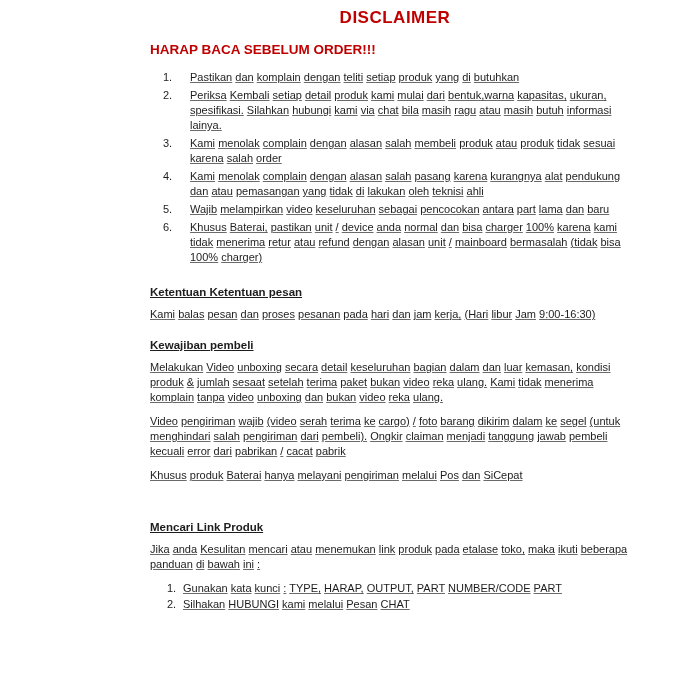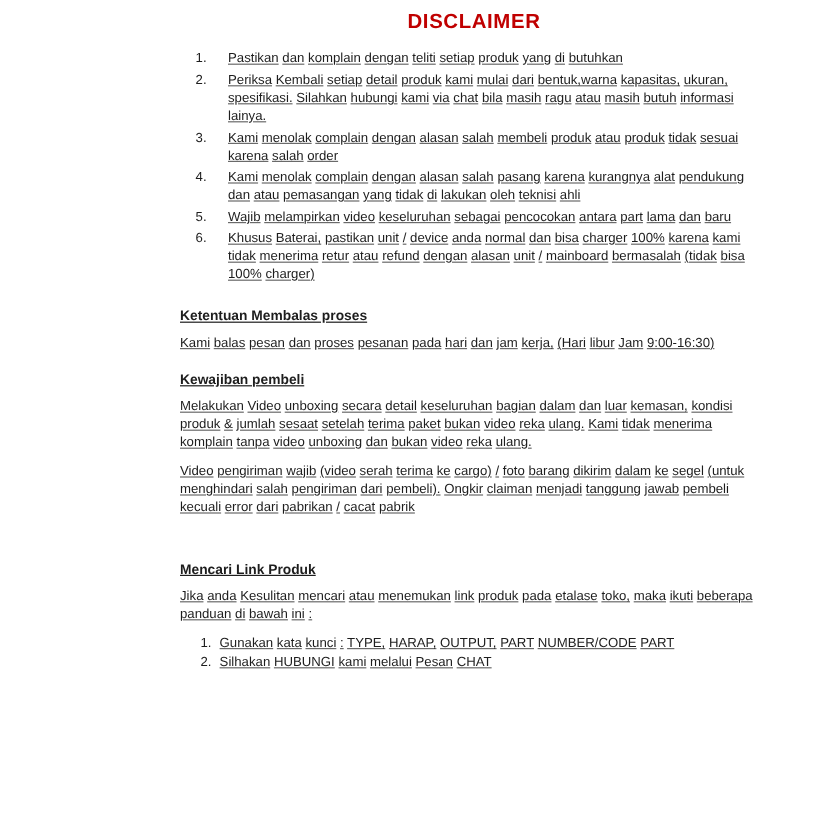--- a/index.html
+++ b/index.html
@@ -60,20 +60,21 @@
     text-decoration-color:var(--spell);
     text-decoration-thickness:1px;
   }
 </style>
 </head>
 <body>
 
 <div class="page">
 
   <div class="title">DISCLAIMER</div>
+  <div class="subtitle">HARAP BACA SEBELUM ORDER!!!</div>
 
   <div class="rules">
     <div class="rule">
       <span class="num">1.</span>
       <span class="txt"><span class="uw">Pastikan</span> <span class="uw">dan</span> <span class="uw">komplain</span> <span class="uw">dengan</span> <span class="uw">teliti</span> <span class="uw">setiap</span> <span class="uw">produk</span> <span class="uw">yang</span> <span class="uw">di</span> <span class="uw">butuhkan</span></span>
     </div>
     <div class="rule">
       <span class="num">2.</span>
       <span class="txt"><span class="uw">Periksa</span> <span class="uw">Kembali</span> <span class="uw">setiap</span> <span class="uw">detail</span> <span class="uw">produk</span> <span class="uw">kami</span> <span class="uw">mulai</span> <span class="uw">dari</span> <span class="uw">bentuk,warna</span> <span class="uw">kapasitas,</span> <span class="uw">ukuran,</span> <span class="uw">spesifikasi.</span> <span class="uw">Silahkan</span> <span class="uw">hubungi</span> <span class="uw">kami</span> <span class="uw">via</span> <span class="uw">chat</span> <span class="uw">bila</span> <span class="uw">masih</span> <span class="uw">ragu</span> <span class="uw">atau</span> <span class="uw">masih</span> <span class="uw">butuh</span> <span class="uw">informasi</span> <span class="uw">lainya.</span></span>
     </div>
@@ -89,31 +90,32 @@
       <span class="num">5.</span>
       <span class="txt"><span class="uw">Wajib</span> <span class="uw">melampirkan</span> <span class="uw">video</span> <span class="uw">keseluruhan</span> <span class="uw">sebagai</span> <span class="uw">pencocokan</span> <span class="uw">antara</span> <span class="uw">part</span> <span class="uw">lama</span> <span class="uw">dan</span> <span class="uw">baru</span></span>
     </div>
     <div class="rule">
       <span class="num">6.</span>
       <span class="txt"><span class="uw">Khusus</span> <span class="uw">Baterai,</span> <span class="uw">pastikan</span> <span class="uw">unit</span> <span class="uw">/</span> <span class="uw">device</span> <span class="uw">anda</span> <span class="uw">normal</span> <span class="uw">dan</span> <span class="uw">bisa</span> <span class="uw">charger</span> <span class="uw">100%</span> <span class="uw">karena</span> <span class="uw">kami</span> <span class="uw">tidak</span> <span class="uw">menerima</span> <span class="uw">retur</span> <span class="uw">atau</span> <span class="uw">refund</span> <span class="uw">dengan</span> <span class="uw">alasan</span> <span class="uw">unit</span> <span class="uw">/</span> <span class="uw">mainboard</span> <span class="uw">bermasalah</span> <span class="uw">(tidak</span> <span class="uw">bisa</span> <span class="uw">100%</span> <span class="uw">charger)</span></span>
     </div>
   </div>
 
   <div>
-    <div class="sec-heading">Ketentuan Membalas proses</div>
+    <div class="sec-heading">Ketentuan Ketentuan pesan</div>
     <p class="para"><span class="uw">Kami</span> <span class="uw">balas</span> <span class="uw">pesan</span> <span class="uw">dan</span> <span class="uw">proses</span> <span class="uw">pesanan</span> <span class="uw">pada</span> <span class="uw">hari</span> <span class="uw">dan</span> <span class="uw">jam</span> <span class="uw">kerja,</span> <span class="uw">(Hari</span> <span class="uw">libur</span> <span class="uw">Jam</span> <span class="uw">9:00-16:30)</span></p>
   </div>
 
   <div>
     <div class="sec-heading">Kewajiban pembeli</div>
     <p class="para"><span class="uw">Melakukan</span> <span class="uw">Video</span> <span class="uw">unboxing</span> <span class="uw">secara</span> <span class="uw">detail</span> <span class="uw">keseluruhan</span> <span class="uw">bagian</span> <span class="uw">dalam</span> <span class="uw">dan</span> <span class="uw">luar</span> <span class="uw">kemasan,</span> <span class="uw">kondisi</span> <span class="uw">produk</span> <span class="uw">&amp;</span> <span class="uw">jumlah</span> <span class="uw">sesaat</span> <span class="uw">setelah</span> <span class="uw">terima</span> <span class="uw">paket</span> <span class="uw">bukan</span> <span class="uw">video</span> <span class="uw">reka</span> <span class="uw">ulang.</span> <span class="uw">Kami</span> <span class="uw">tidak</span> <span class="uw">menerima</span> <span class="uw">komplain</span> <span class="uw">tanpa</span> <span class="uw">video</span> <span class="uw">unboxing</span> <span class="uw">dan</span> <span class="uw">bukan</span> <span class="uw">video</span> <span class="uw">reka</span> <span class="uw">ulang.</span></p>
     <p class="para"><span class="uw">Video</span> <span class="uw">pengiriman</span> <span class="uw">wajib</span> <span class="uw">(video</span> <span class="uw">serah</span> <span class="uw">terima</span> <span class="uw">ke</span> <span class="uw">cargo)</span> <span class="uw">/</span> <span class="uw">foto</span> <span class="uw">barang</span> <span class="uw">dikirim</span> <span class="uw">dalam</span> <span class="uw">ke</span> <span class="uw">segel</span> <span class="uw">(untuk</span> <span class="uw">menghindari</span> <span class="uw">salah</span> <span class="uw">pengiriman</span> <span class="uw">dari</span> <span class="uw">pembeli).</span> <span class="uw">Ongkir</span> <span class="uw">claiman</span> <span class="uw">menjadi</span> <span class="uw">tanggung</span> <span class="uw">jawab</span> <span class="uw">pembeli</span> <span class="uw">kecuali</span> <span class="uw">error</span> <span class="uw">dari</span> <span class="uw">pabrikan</span> <span class="uw">/</span> <span class="uw">cacat</span> <span class="uw">pabrik</span></p>
   </div>
 
   <div>
+    <p class="para"><span class="uw">Khusus</span> <span class="uw">produk</span> <span class="uw">Baterai</span> <span class="uw">hanya</span> <span class="uw">melayani</span> <span class="uw">pengiriman</span> <span class="uw">melalui</span> <span class="uw">Pos</span> <span class="uw">dan</span> <span class="uw">SiCepat</span></p>
   </div>
 
   <div>
     <div class="sec-heading gap-lg">Mencari Link Produk</div>
     <p class="para"><span class="uw">Jika</span> <span class="uw">anda</span> <span class="uw">Kesulitan</span> <span class="uw">mencari</span> <span class="uw">atau</span> <span class="uw">menemukan</span> <span class="uw">link</span> <span class="uw">produk</span> <span class="uw">pada</span> <span class="uw">etalase</span> <span class="uw">toko,</span> <span class="uw">maka</span> <span class="uw">ikuti</span> <span class="uw">beberapa</span> <span class="uw">panduan</span> <span class="uw">di</span> <span class="uw">bawah</span> <span class="uw">ini</span> <span class="uw">:</span></p>
     <div class="guide">
       <div class="guide-row">
         <span class="num">1.</span>
         <span class="txt"><span class="uw">Gunakan</span> <span class="uw">kata</span> <span class="uw">kunci</span> <span class="uw">:</span> <span class="uw">TYPE,</span> <span class="uw">HARAP,</span> <span class="uw">OUTPUT,</span> <span class="uw">PART</span> <span class="uw">NUMBER/CODE</span> <span class="uw">PART</span></span>
       </div>

